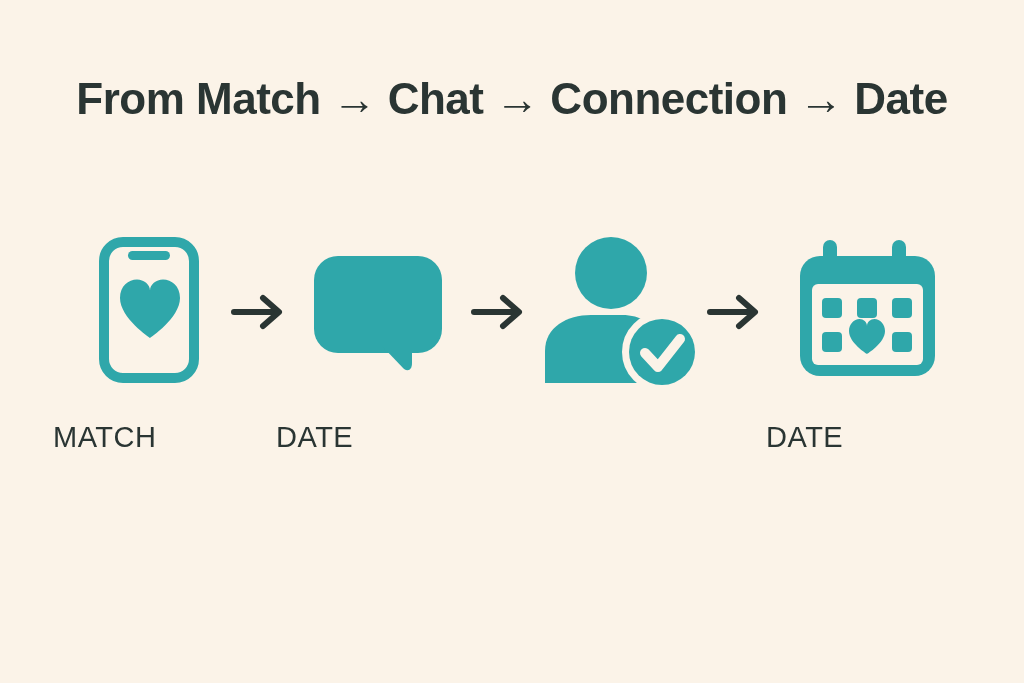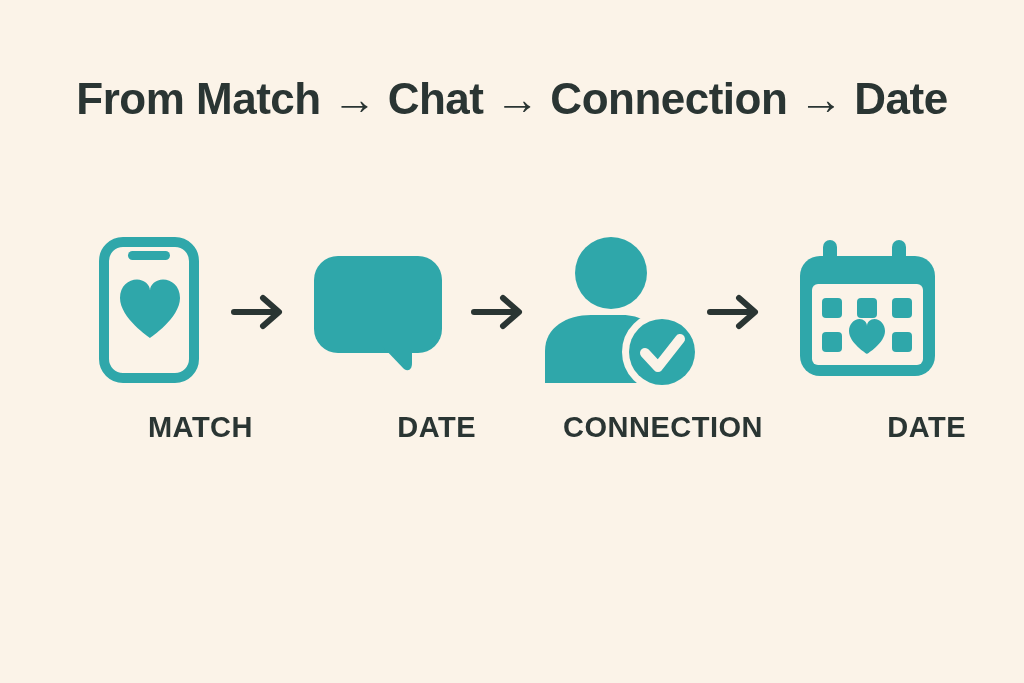--- a/index.html
+++ b/index.html
@@ -25,24 +25,24 @@
     text-align: center;
     font-size: 44px;
     font-weight: bold;
     letter-spacing: -0.5px;
     color: var(--dark);
   }
   .icon { position: absolute; color: var(--teal); }
   .arrow { position: absolute; color: var(--dark); }
   .step-label {
     position: absolute;
-    top: 411px;
-    text-align: right;
+    top: 421px;
+    text-align: left;
     font-size: 29px;
-    font-weight: bold;
+    font-weight: normal;
     letter-spacing: 0.5px;
     color: var(--dark);
   }
   .lbl-match      { left: 53px;  width: 200px; }
   .lbl-chat       { left: 276px; width: 200px; }
   .lbl-connection { left: 463px; width: 300px; }
   .lbl-date       { left: 766px; width: 200px; }
 </style>
 </head>
 <body>
@@ -93,16 +93,15 @@
     <rect x="22" y="58" width="20" height="20" rx="4" fill="currentColor"></rect>
     <rect x="57" y="58" width="20" height="20" rx="4" fill="currentColor"></rect>
     <rect x="92" y="58" width="20" height="20" rx="4" fill="currentColor"></rect>
     <rect x="22" y="92" width="20" height="20" rx="4" fill="currentColor"></rect>
     <rect x="92" y="92" width="20" height="20" rx="4" fill="currentColor"></rect>
     <path fill="currentColor" d="M67 114 C67 114 49 103 49 91 C49 84 54 79 59.5 79 C63.5 79 67 82 67 86 C67 82 70.5 79 74.5 79 C80 79 85 84 85 91 C85 103 67 114 67 114 Z"></path>
   </svg>
 
   <div class="step-label lbl-match">MATCH</div>
   <div class="step-label lbl-chat">DATE</div>
-  <div class="step-label lbl-connection">CONNECTION</div>
   <div class="step-label lbl-date">DATE</div>
 
 </div>
 
 </body></html>

